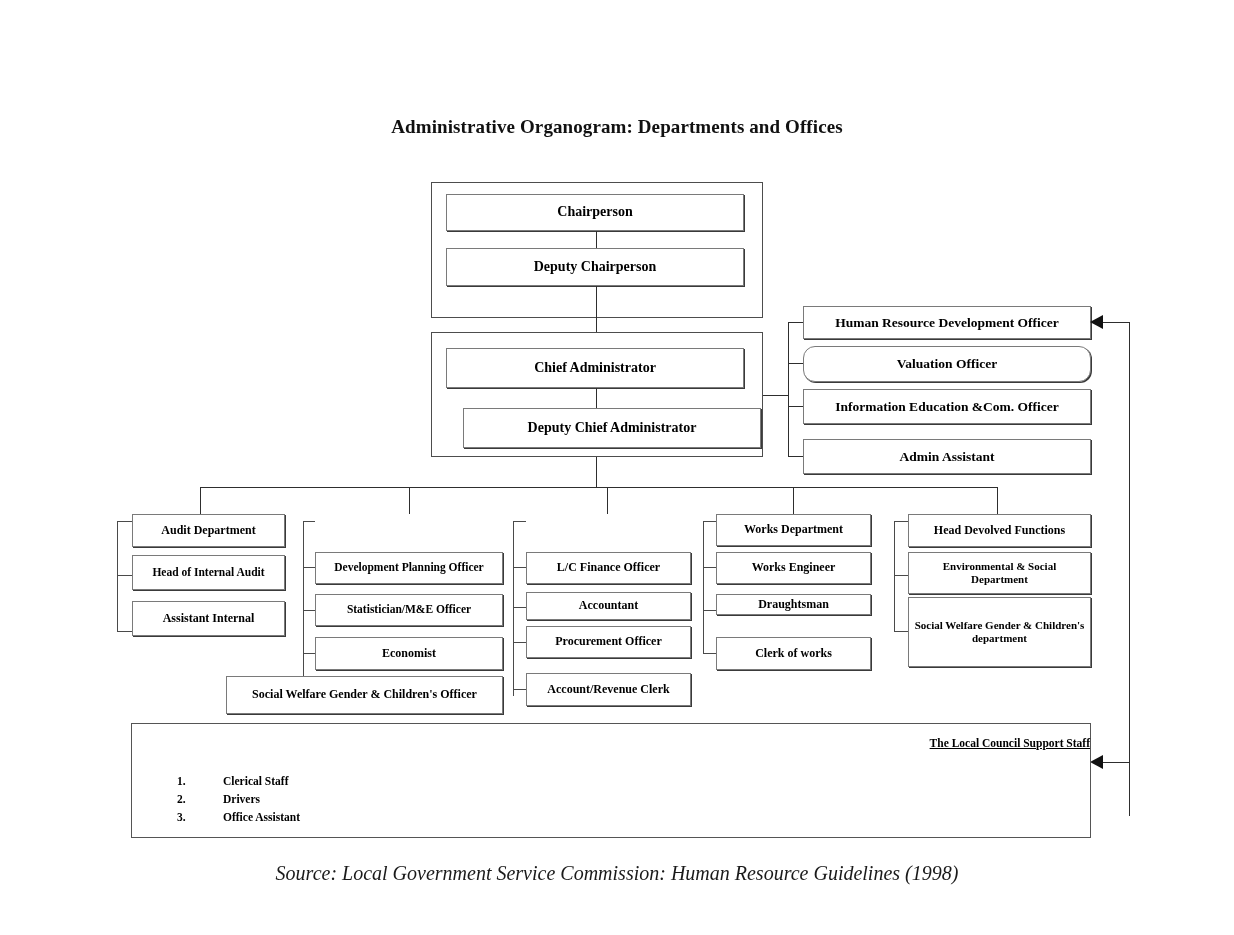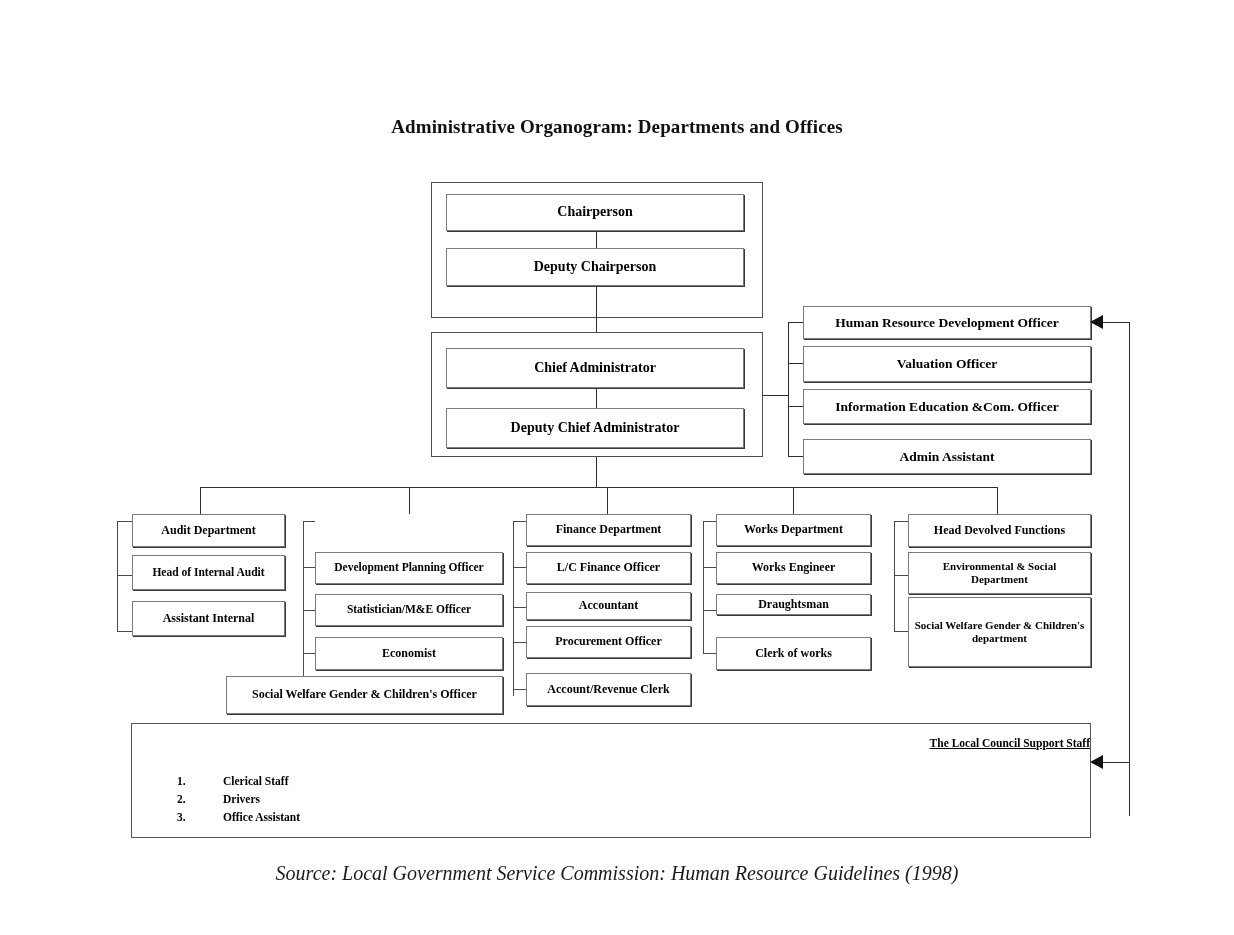--- a/index.html
+++ b/index.html
@@ -156,33 +156,33 @@
   <div class="vline" style="left:596px; top:286px; height:32px;"></div>
 
   <div class="vline" style="left:596px; top:318px; height:14px;"></div>
 
   <div class="container-box" style="left:431px; top:332px; width:332px; height:125px;"></div>
 
   <div class="node t-exec" style="left:446px; top:348px; width:298px; height:40px;">Chief Administrator</div>
 
   <div class="vline" style="left:596px; top:388px; height:20px;"></div>
 
-  <div class="node t-exec" style="left:446px; top:408px; width:298px; height:40px;">Deputy Chief Administrator</div>
+  <div class="node t-exec" style="left:463px; top:408px; width:298px; height:40px;">Deputy Chief Administrator</div>
 
   <div class="hline" style="left:763px; top:395px; width:25px;"></div>
 
   <div class="vline" style="left:788px; top:322px; height:135px;"></div>
 
   <div class="hline" style="left:788px; top:322px; width:15px;"></div>
   <div class="hline" style="left:788px; top:363px; width:15px;"></div>
   <div class="hline" style="left:788px; top:406px; width:15px;"></div>
   <div class="hline" style="left:788px; top:456px; width:15px;"></div>
 
   <div class="node t-officer" style="left:803px; top:306px; width:288px; height:33px;">Human Resource Development Officer</div>
-  <div class="node t-officer" style="left:803px; top:346px; width:288px; height:36px;">Valuation Officer</div>
+  <div class="node t-officer" style="left:803px; top:346px; width:288px; height:36px;border-radius:12px;">Valuation Officer</div>
   <div class="node t-officer" style="left:803px; top:389px; width:288px; height:35px;">Information Education &amp;Com. Officer</div>
   <div class="node t-officer" style="left:803px; top:439px; width:288px; height:35px;">Admin Assistant</div>
 
   <div class="vline" style="left:1129px; top:322px; height:494px;"></div>
   <div class="hline" style="left:1103px; top:322px; width:27px;"></div>
   <div class="arrow-left" style="left:1090px; top:315px;"></div>
   <div class="hline" style="left:1103px; top:762px; width:27px;"></div>
   <div class="arrow-left" style="left:1090px; top:755px;"></div>
 
   <div class="vline" style="left:596px; top:457px; height:30px;"></div>
@@ -217,21 +217,20 @@
 
   <div class="node t-dept" style="left:226px; top:676px; width:277px; height:38px;">Social Welfare Gender &amp; Children's Officer</div>
 
   <div class="vline-thin" style="left:513px; top:521px; height:175px;"></div>
   <div class="hline-thin" style="left:513px; top:521px; width:13px;"></div>
   <div class="hline-thin" style="left:513px; top:567px; width:13px;"></div>
   <div class="hline-thin" style="left:513px; top:607px; width:13px;"></div>
   <div class="hline-thin" style="left:513px; top:642px; width:13px;"></div>
   <div class="hline-thin" style="left:513px; top:689px; width:13px;"></div>
 
-  <div class="node t-dept" style="left:526px; top:514px; width:165px; height:32px;">Finance Department</div>
   <div class="node t-dept" style="left:526px; top:552px; width:165px; height:32px;">L/C Finance Officer</div>
   <div class="node t-dept" style="left:526px; top:592px; width:165px; height:28px;">Accountant</div>
   <div class="node t-dept" style="left:526px; top:626px; width:165px; height:32px;">Procurement Officer</div>
   <div class="node t-dept" style="left:526px; top:673px; width:165px; height:33px;">Account/Revenue Clerk</div>
 
   <div class="vline-thin" style="left:703px; top:521px; height:132px;"></div>
   <div class="hline-thin" style="left:703px; top:521px; width:13px;"></div>
   <div class="hline-thin" style="left:703px; top:567px; width:13px;"></div>
   <div class="hline-thin" style="left:703px; top:610px; width:13px;"></div>
   <div class="hline-thin" style="left:703px; top:653px; width:13px;"></div>

